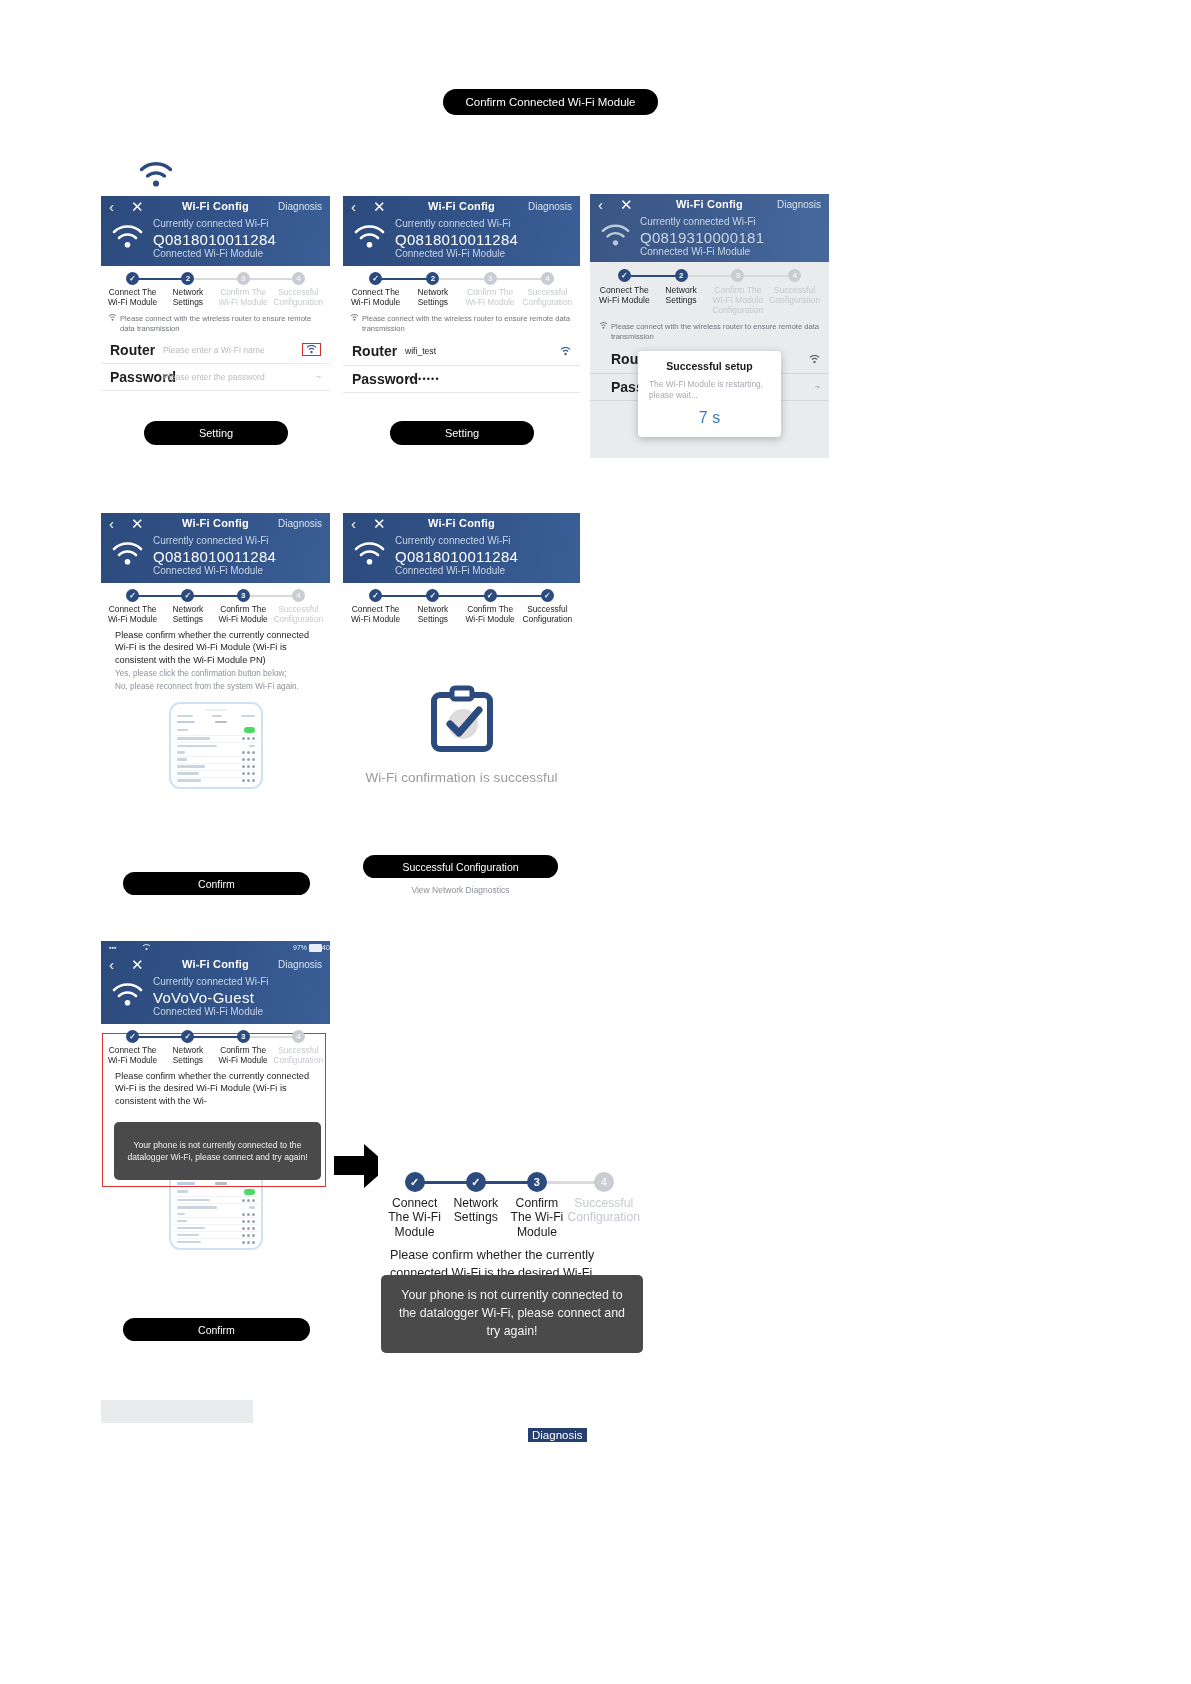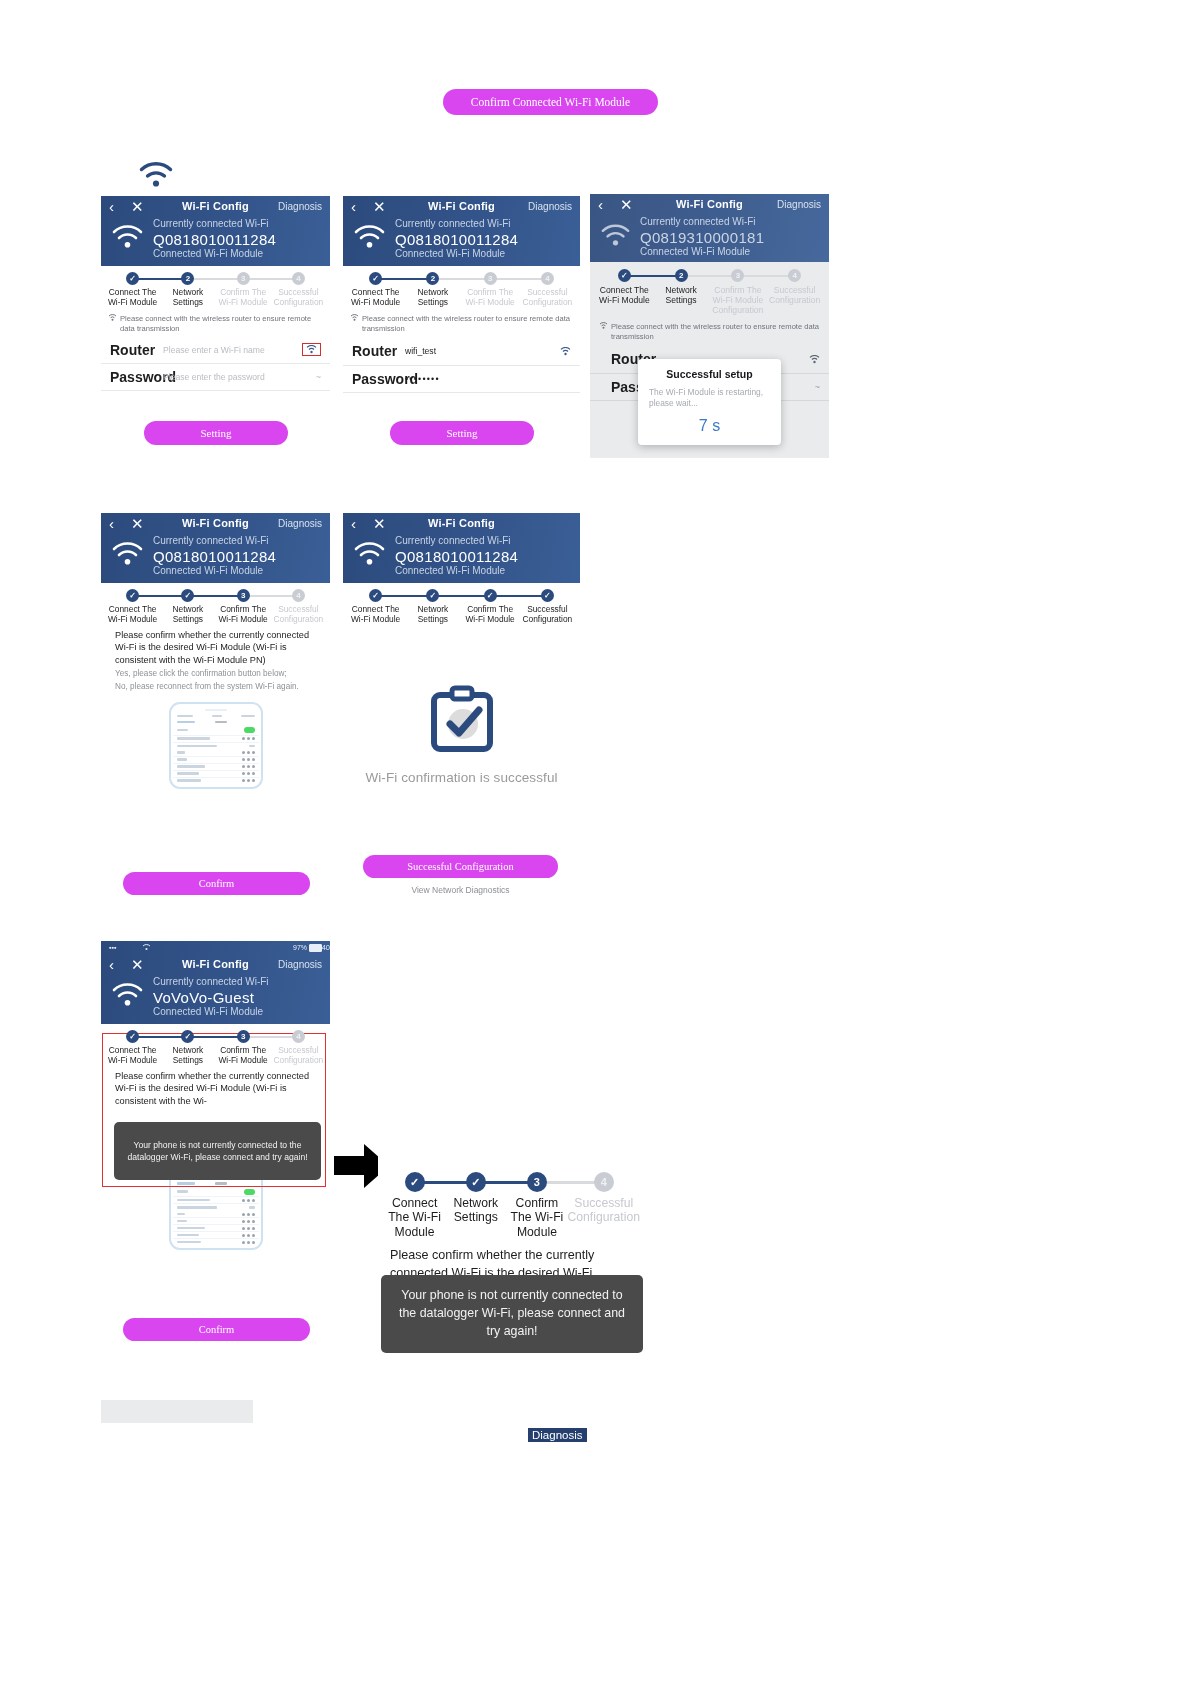--- a/index.html
+++ b/index.html
@@ -1,23 +1,23 @@
 <!DOCTYPE html>
 <html><head>
 <meta charset="utf-8">
 <style>
   html,body{margin:0;padding:0;background:#ffffff;}
   body{width:1191px;height:1684px;position:relative;font-family:"Liberation Sans",sans-serif;
        -webkit-font-smoothing:antialiased;}
   .abs{position:absolute;}
 
   
-  .pill{background:#d946ef;color:#fff;border-radius:40px;display:flex;
+  .pill{background:#000000;color:#fff;border-radius:40px;display:flex;
         align-items:center;justify-content:center;text-align:center;
-        font-family:Liberation Serif, serif;}
+        font-family:Liberation Sans, sans-serif;}
 
   
   .phone{background:#ffffff;overflow:hidden;}
   .hdr{background:linear-gradient(100deg,#2c4a7c 0%,#33548a 55%,#3a5f96 100%);
        color:#fff;position:relative;}
   .hdr .topbar{display:flex;align-items:center;height:20px;padding:0 8px;position:relative;}
   .chev{font-size:15px;line-height:1;color:#fff;font-weight:300;}
   .xmark{font-size:15px;line-height:1;color:#fff;font-weight:300;margin-left:17px;}
   .hdrtitle{position:absolute;left:0;right:0;text-align:center;font-size:11px;font-weight:bold;
             letter-spacing:.2px;pointer-events:none;}
@@ -62,21 +62,21 @@
   .mp-notch{width:22px;height:2px;background:#e8f1f9;border-radius:2px;}
   .mp-bar{height:5px;display:flex;justify-content:space-between;padding:0 4px;align-items:center;}
   .mp-blur{background:#9fb3c4;opacity:.55;border-radius:1px;height:2.5px;}
   .mp-row{display:flex;align-items:center;justify-content:space-between;padding:1.5px 4px;
           border-bottom:1px solid #f0f4f8;}
   .mp-tog{width:11px;height:6px;border-radius:6px;background:#4cd964;}
   .mp-icons{display:flex;gap:2px;align-items:center;}
   .mp-dotico{width:3px;height:3px;background:#9aa4ae;border-radius:50%;}
 
   
-  .dialog{background:#fff;border-radius:4px;box-shadow:0 2px 8px rgba(0,0,0,.25);margin-top:8px;}
+  .dialog{background:#fff;border-radius:4px;box-shadow:0 2px 8px rgba(0,0,0,.25);}
   .dlg-title{font-size:10.5px;font-weight:bold;text-align:center;color:#16181b;padding:9px 0 7px;}
   .dlg-body{font-size:8.4px;color:#a6aab0;line-height:1.35;padding:0 11px;}
   .dlg-count{font-size:16px;color:#3a7ac4;text-align:center;padding:7px 0 9px;font-weight:500;}
 
   
   .toast{background:#4a4a4a;color:#f2f2f2;border-radius:5px;display:flex;align-items:center;
          justify-content:flex-start;text-align:center;}
 
   
   .graybox{background:#e9ebed;}

